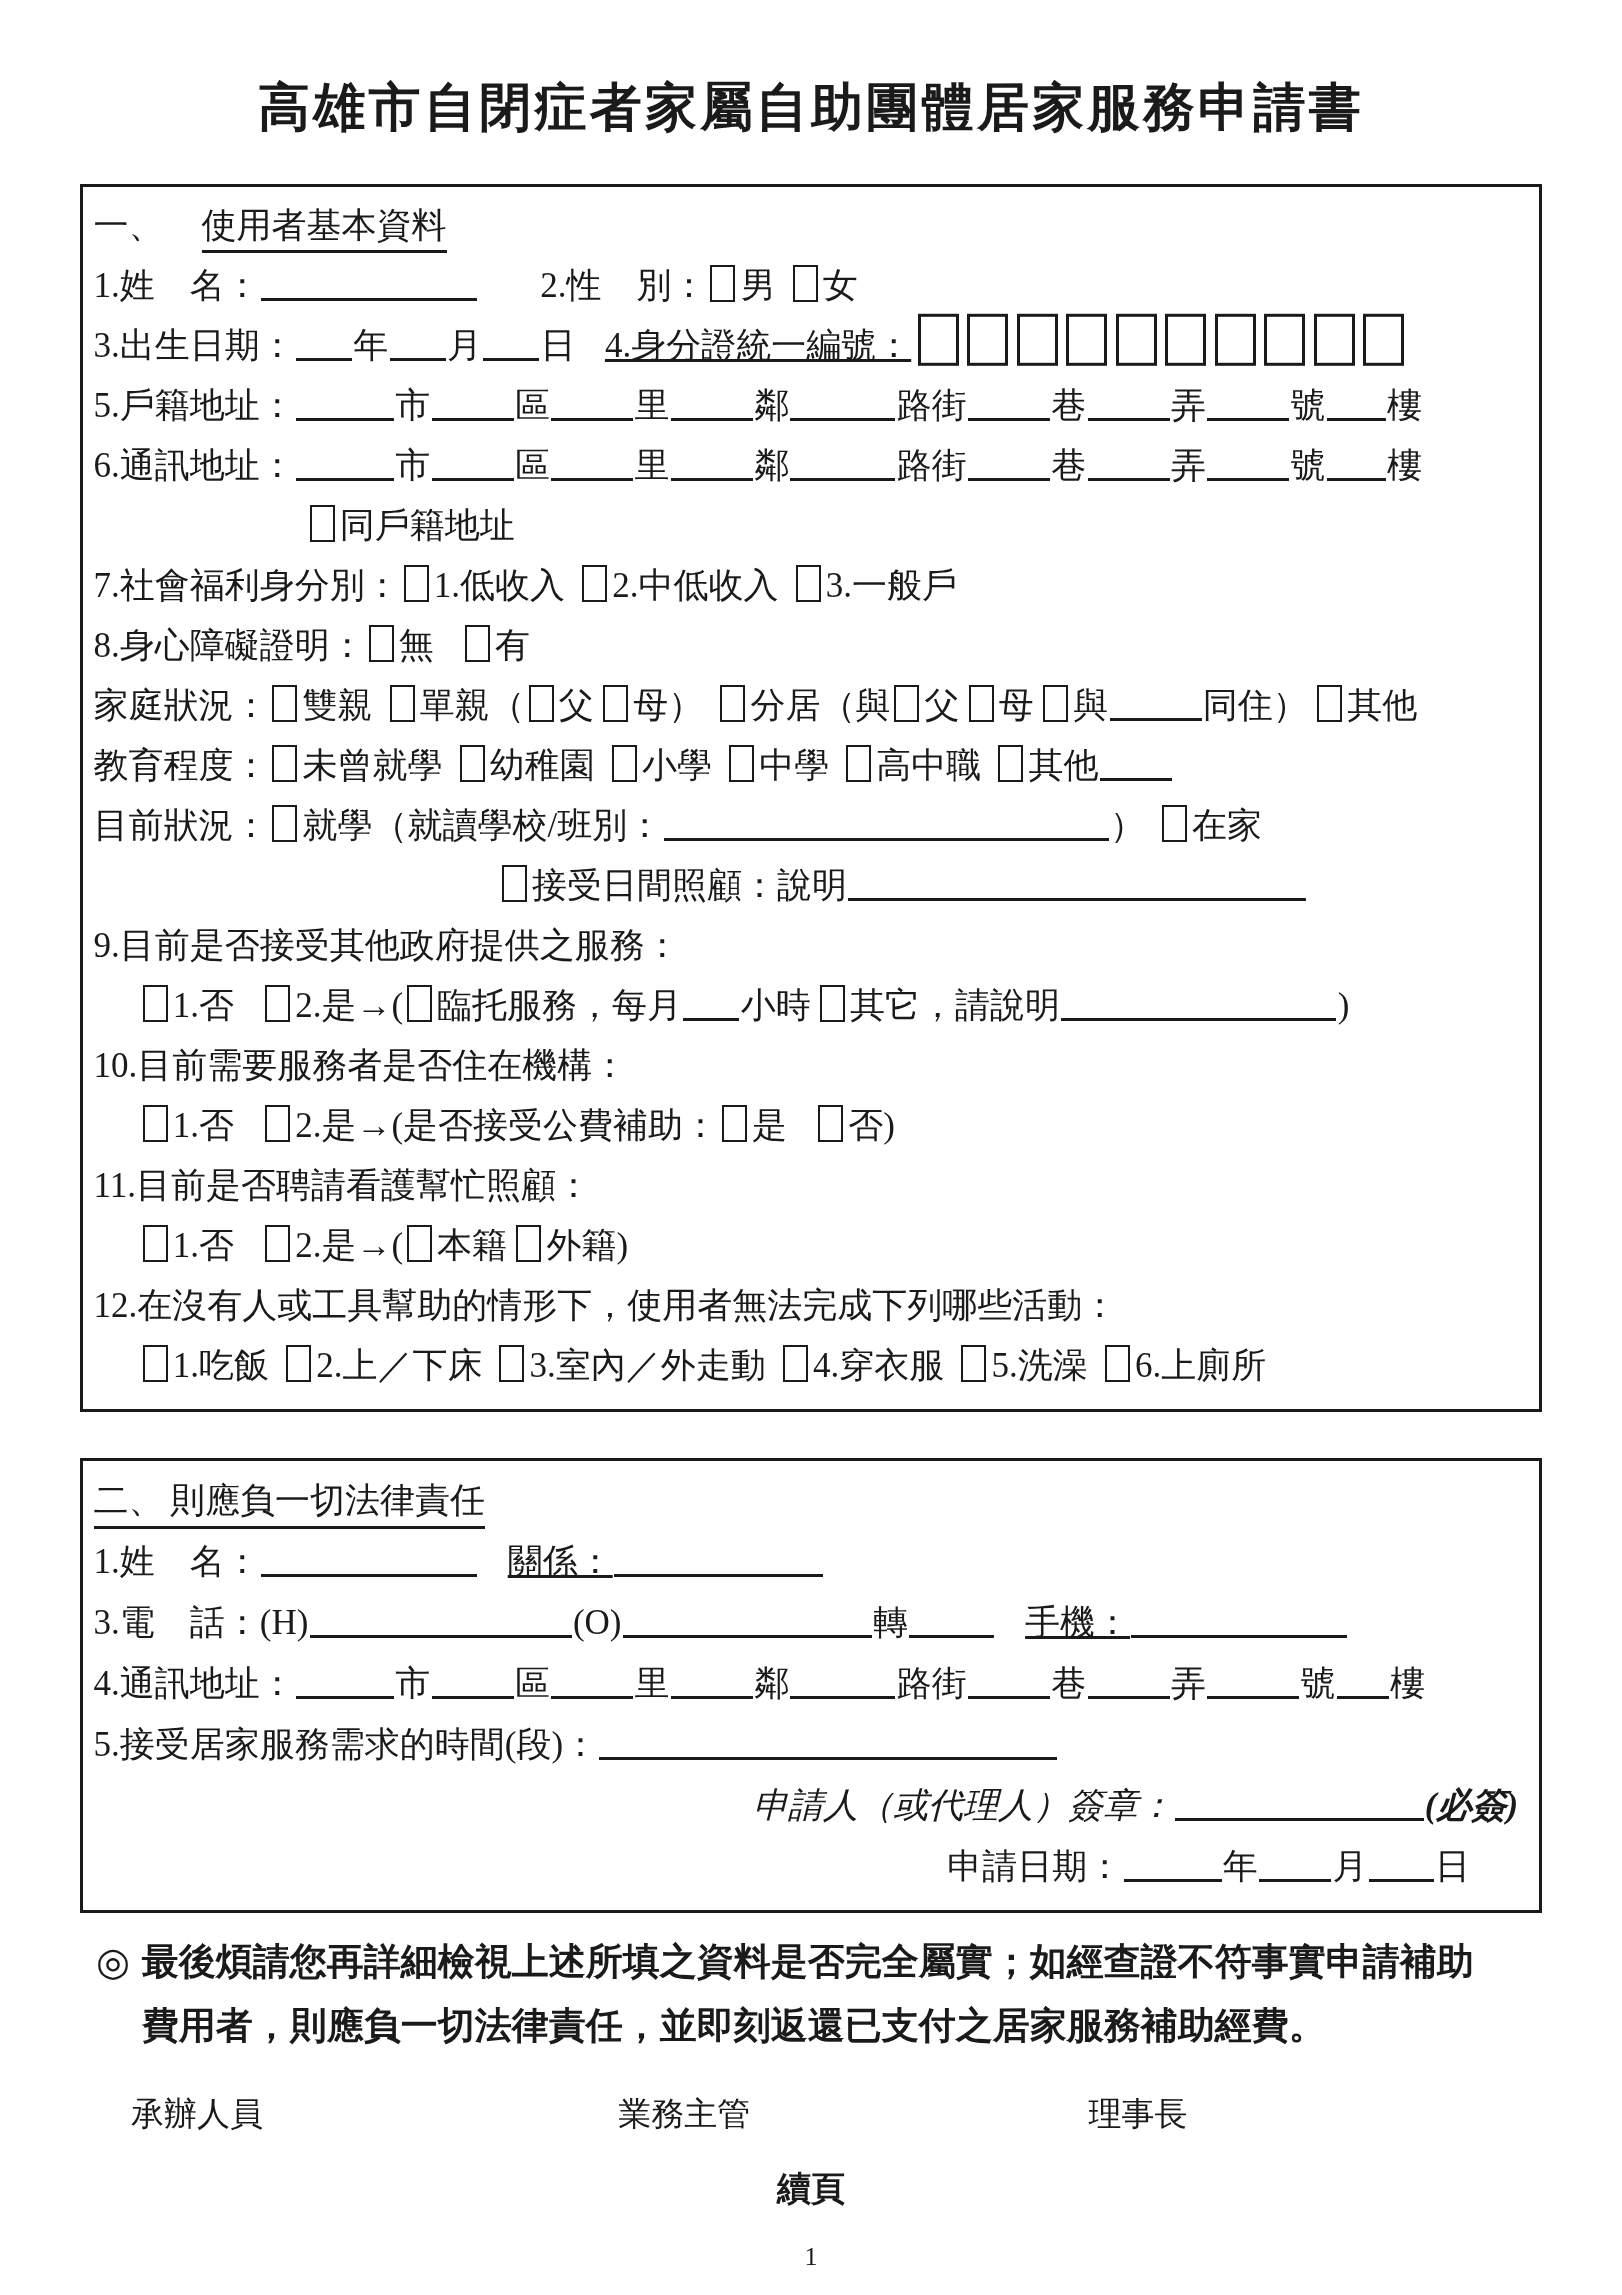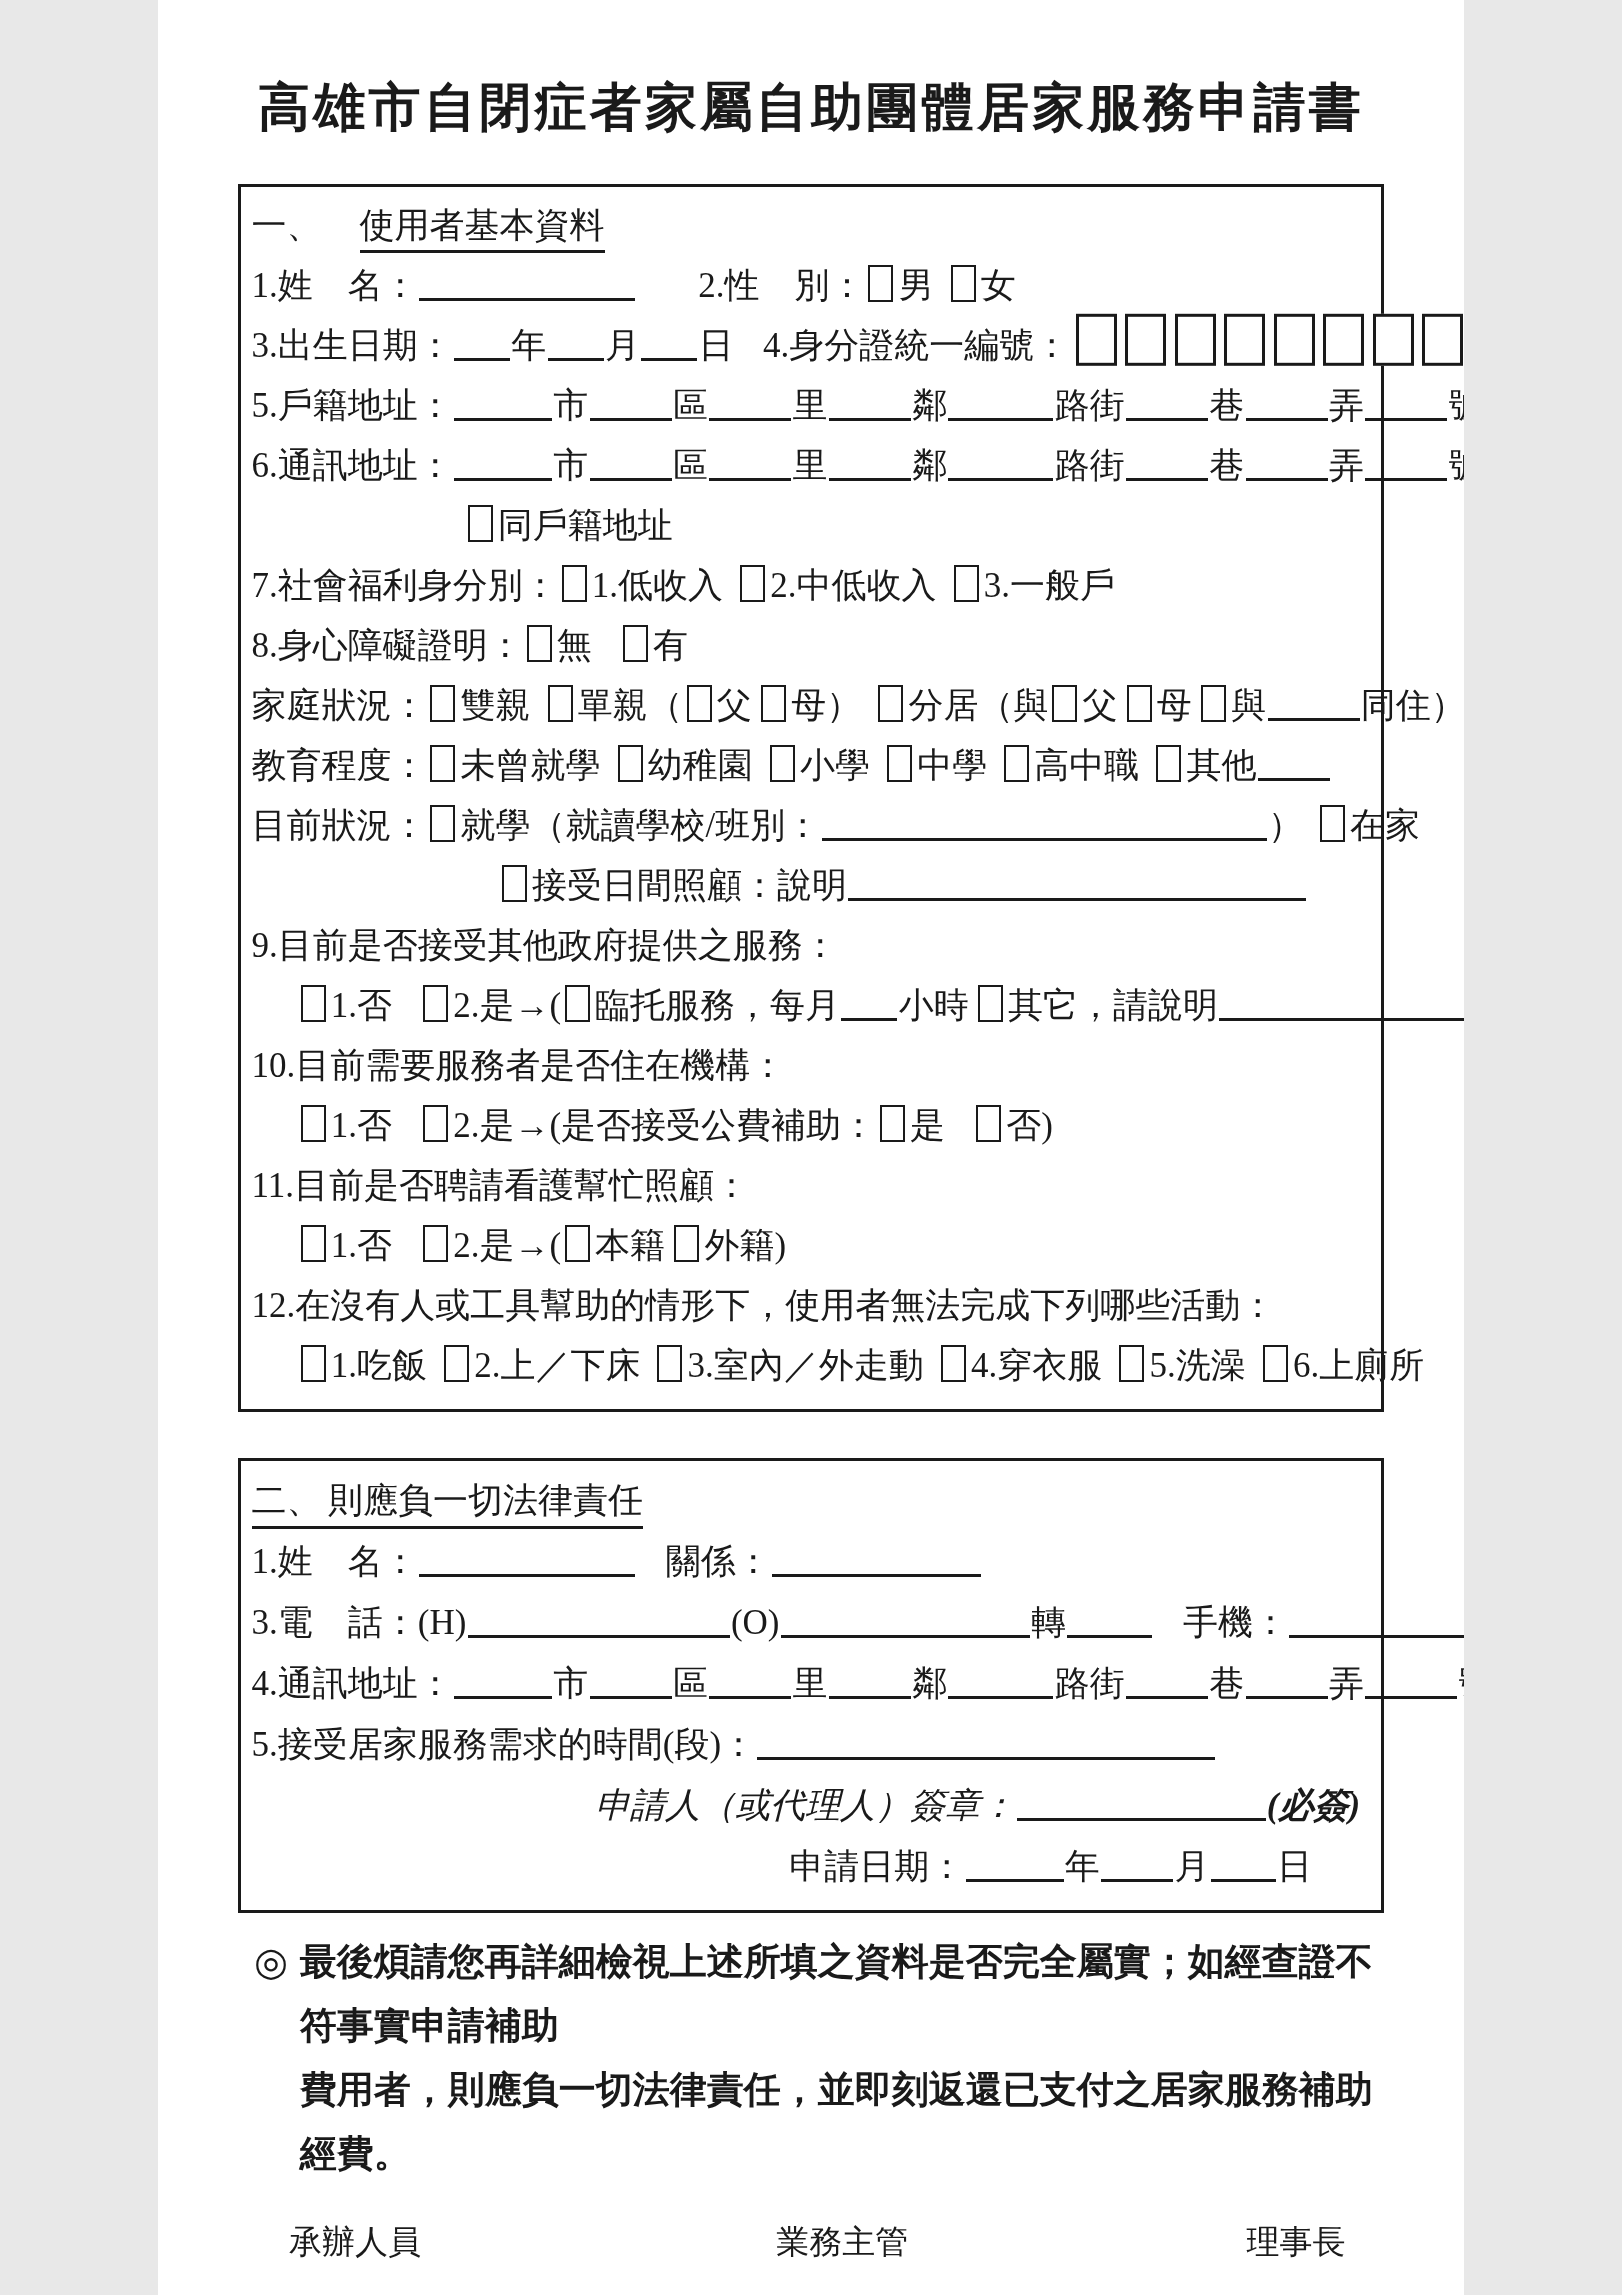--- a/index.html
+++ b/index.html
@@ -1,17 +1,17 @@
 <!DOCTYPE html>
 <html style="font-size:10.5px"><head>
 <meta charset="utf-8">
 <style>
   html,body{margin:0;padding:0;background:#e8e8e8;}
   .page{
-    width:1306px;height:2295px;background:#ffffff;color:#1a1a1a;
+    width:1622px;height:2295px;background:#ffffff;color:#1a1a1a;
     position:relative;margin:0 auto;overflow:hidden;
     font-family:"Liberation Serif","DejaVu Serif",serif;
   }
   .title{font-size:52px;font-weight:700;text-align:center;padding-top:73px;letter-spacing:3.3px;margin:0;}
   .box{margin:41px 80px 16px;border:3.3px solid #1a1a1a;padding:9.2px 13px 13px 10.5px;}
   .box2{margin-top:46px;}
   .ln{font-size:35px;height:60px;line-height:60px;white-space:nowrap;}
   .box2 .ln{height:61px;line-height:61px;}
   .sec .underl{border-bottom:3.3px solid #1a1a1a;padding-bottom:5.2px;}
   .secno{margin-right:38px;}
@@ -26,21 +26,21 @@
   .cb.s{margin-left:9.2px;}
   .bl{
     display:inline-block;height:37px;border-bottom:3.3px solid #1a1a1a;
     vertical-align:-3.9px;margin:0 1.3px;
   }
   .idrow{display:inline-flex;gap:8.5px;margin-left:6.5px;vertical-align:middle;transform:translateY(-9.2px);}
   .idbox{box-sizing:border-box;width:41px;height:52px;border:3.3px solid #1a1a1a;background:#fff;}
   .ind75{padding-left:49px;}
   .ind290{padding-left:190px;text-align:center;}
   .ind330{padding-left:216px;}
-  .ml45{margin-left:29.4px;}
+  .ml45{margin-left:29.4px;text-decoration:underline;}
   .ml95{margin-left:62px;}
   .r{text-align:right;}
   .pr12{padding-right:7.9px;font-style:italic;}
   .pr85{padding-right:56px;}
   .b{font-weight:700;}
   .notice{display:flex;margin:17px 84px 0 96px;font-weight:700;font-size:37px;line-height:64px;}
   .notice .mk{font-size:39px;margin-right:11.8px;line-height:64px;}
   .appr{margin-top:34px;font-size:33px;white-space:nowrap;}
   .appr span{display:inline-block;}
   .appr .a1{margin-left:131px;}

